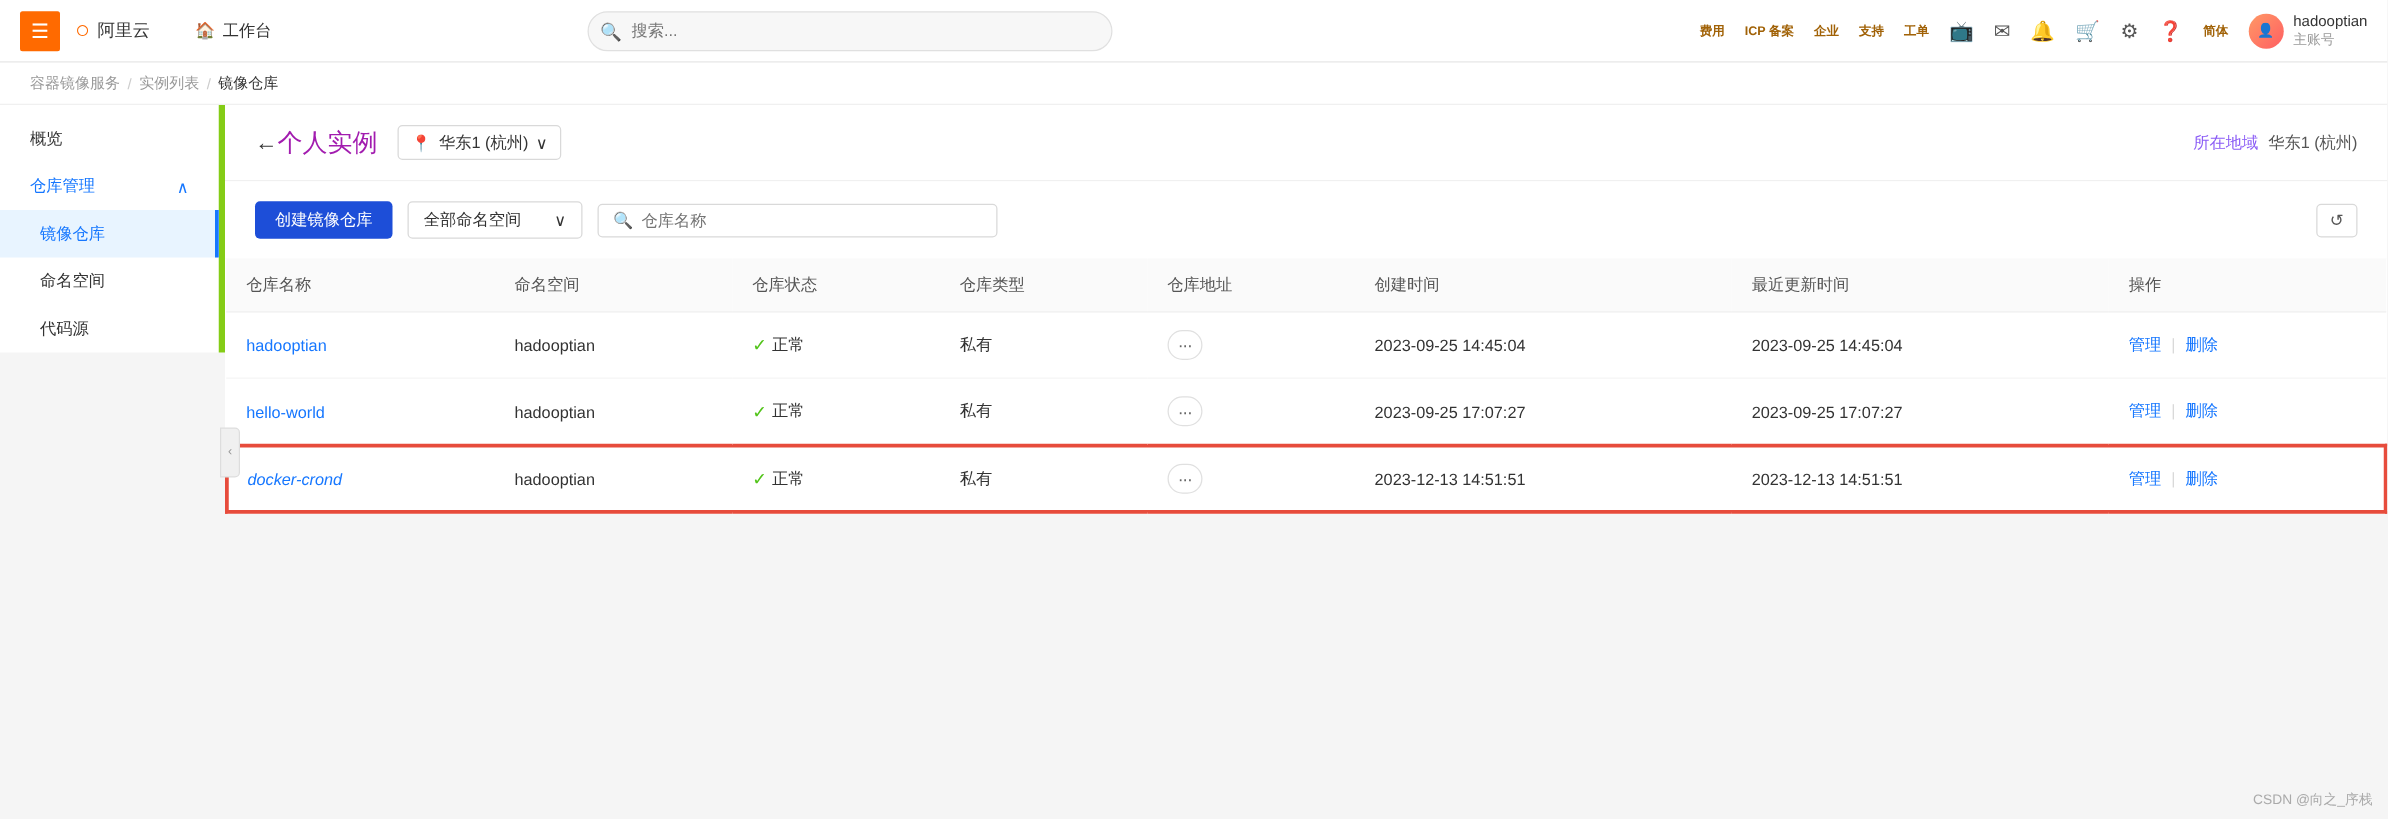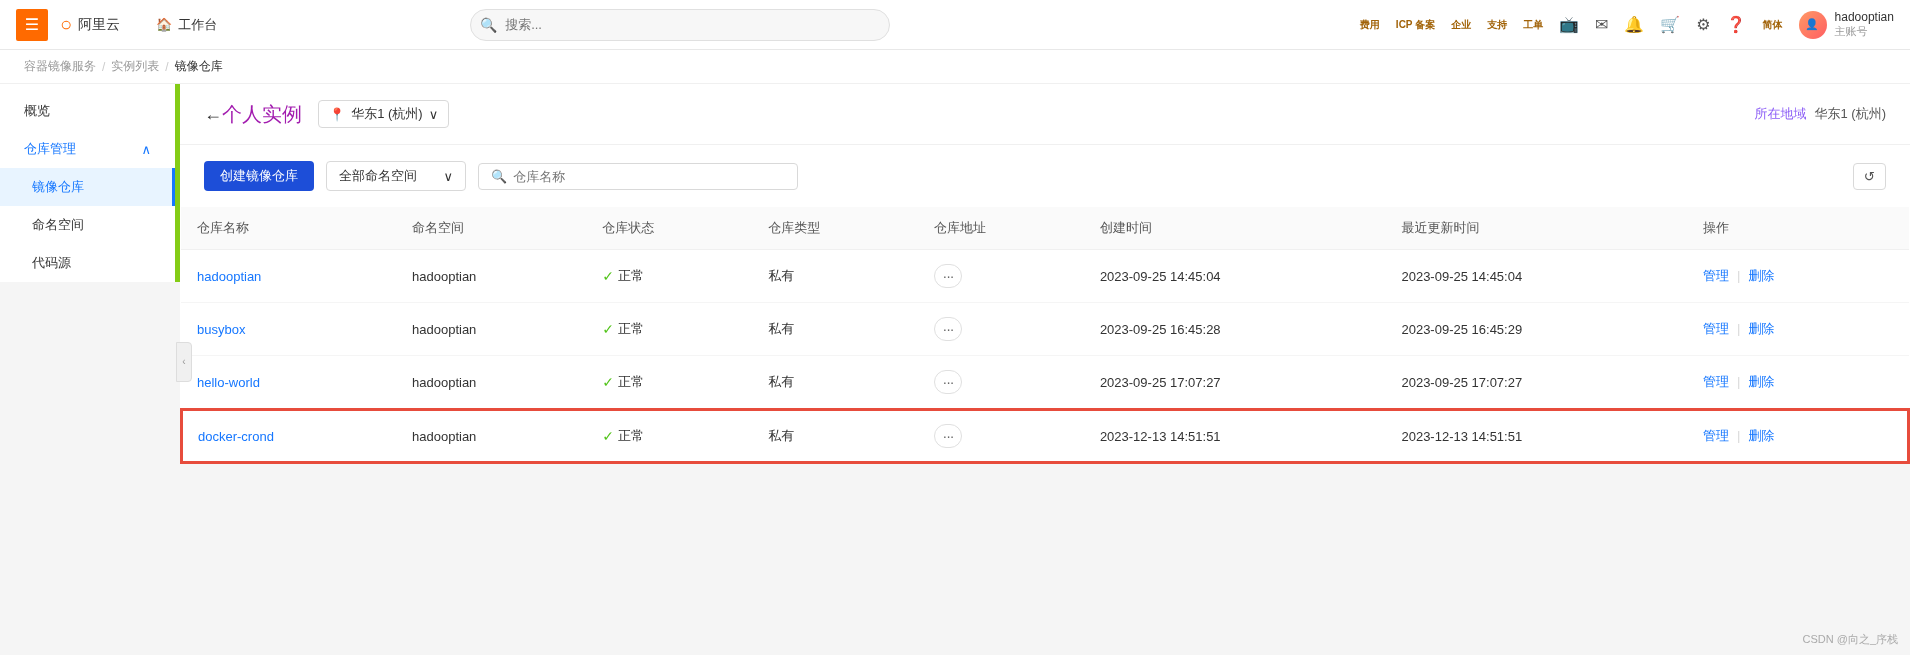--- a/index.html
+++ b/index.html
@@ -324,49 +324,35 @@
               </td>
               <td>私有</td>
               <td>
                 <button class="dots-btn">···</button>
               </td>
               <td>2023-09-25 14:45:04</td>
               <td>2023-09-25 14:45:04</td>
               <td><a class="action-link">管理</a><span class="action-sep">|</span><a class="action-link">删除</a></td>
             </tr>
             <tr>
-              <td><a class="repo-link">busybox</a></td>
-              <td>hadooptian</td>
-              <td>
-                <span class="status-normal"><span class="status-check">✓</span>正常</span>
-              </td>
-              <td>私有</td>
-              <td>
-                <button class="dots-btn">···</button>
-              </td>
-              <td>2023-09-25 16:45:28</td>
-              <td>2023-09-25 16:45:29</td>
-              <td><a class="action-link">管理</a><span class="action-sep">|</span><a class="action-link">删除</a></td>
-            </tr>
-            <tr>
               <td><a class="repo-link">hello-world</a></td>
               <td>hadooptian</td>
               <td>
                 <span class="status-normal"><span class="status-check">✓</span>正常</span>
               </td>
               <td>私有</td>
               <td>
                 <button class="dots-btn">···</button>
               </td>
               <td>2023-09-25 17:07:27</td>
               <td>2023-09-25 17:07:27</td>
               <td><a class="action-link">管理</a><span class="action-sep">|</span><a class="action-link">删除</a></td>
             </tr>
             <tr class="row-highlighted" style="outline: rgb(231, 76, 60) solid 2px; position: relative;">
-              <td style="border-top: 2px solid rgb(231, 76, 60); border-bottom: 2px solid rgb(231, 76, 60); border-left: 2px solid rgb(231, 76, 60);"><a class="repo-link">docker-crond</a></td>
+              <td style="border-top: 2px solid rgb(231, 76, 60); border-bottom: 2px solid rgb(231, 76, 60); border-left: 2px solid rgb(231, 76, 60); font-style: italic;"><a class="repo-link">docker-crond</a></td>
               <td style="border-top: 2px solid rgb(231, 76, 60); border-bottom: 2px solid rgb(231, 76, 60);">hadooptian</td>
               <td style="border-top: 2px solid rgb(231, 76, 60); border-bottom: 2px solid rgb(231, 76, 60);">
                 <span class="status-normal"><span class="status-check">✓</span>正常</span>
               </td>
               <td style="border-top: 2px solid rgb(231, 76, 60); border-bottom: 2px solid rgb(231, 76, 60);">私有</td>
               <td style="border-top: 2px solid rgb(231, 76, 60); border-bottom: 2px solid rgb(231, 76, 60);">
                 <button class="dots-btn">···</button>
               </td>
               <td style="border-top: 2px solid rgb(231, 76, 60); border-bottom: 2px solid rgb(231, 76, 60);">2023-12-13 14:51:51</td>
               <td style="border-top: 2px solid rgb(231, 76, 60); border-bottom: 2px solid rgb(231, 76, 60);">2023-12-13 14:51:51</td>

